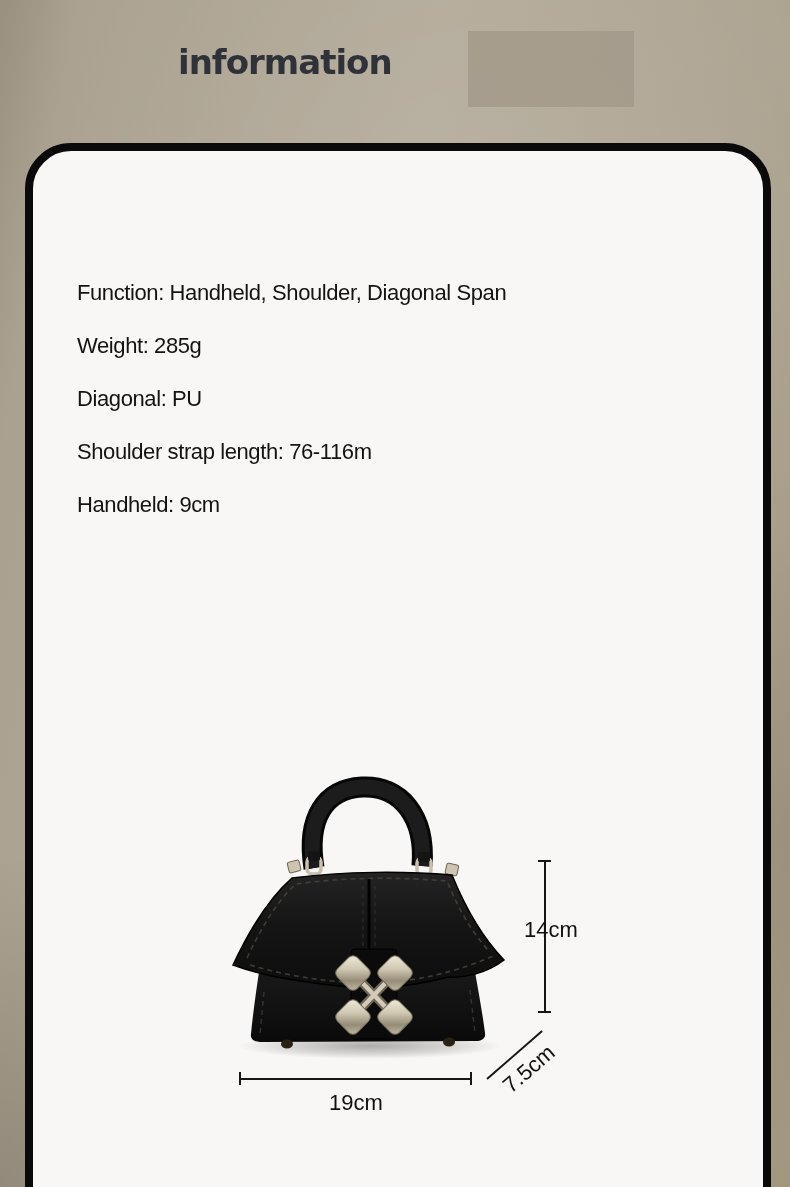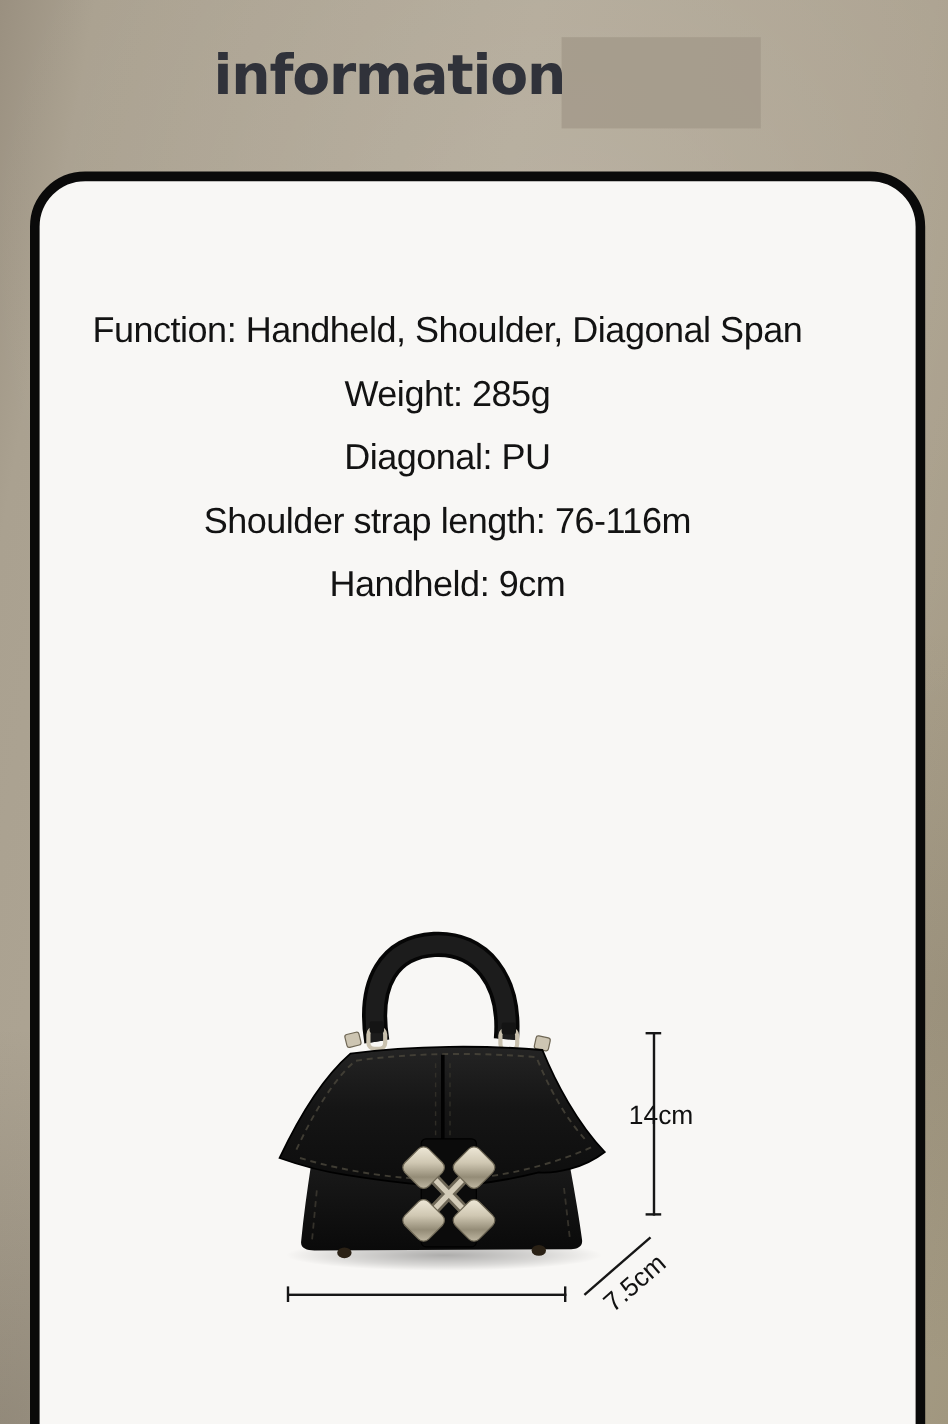--- a/index.html
+++ b/index.html
@@ -14,33 +14,33 @@
       radial-gradient(50% 35% at 100% 70%, rgba(70,62,50,0.10), rgba(70,62,50,0) 75%),
       linear-gradient(100deg,#9a9080 0%,#aaa190 8%,#b2a998 45%,#aca290 78%,#a1977f 100%);
   }
   .title-highlight{
     position:absolute;left:468px;top:31px;width:166px;height:76px;
     background:#a59b8c;opacity:.92;
   }
   .page-title{
     position:absolute;left:178px;top:36px;
     font-family:"DejaVu Sans", sans-serif;
-    font-size:46px;font-weight:bold;letter-spacing:-1px;
+    font-size:34px;font-weight:bold;letter-spacing:-1px;
     color:#30323a;line-height:52px;
   }
   .info-card{
     position:absolute;left:25px;top:143px;width:730px;height:1120px;
     background:#f8f7f5;
     border:8px solid #0a0a0a;
     border-radius:46px;
   }
   .specs{
-    position:absolute;left:77px;top:249px;
-    font-size:30px;line-height:53px;letter-spacing:-0.4px;
-    color:#131313;white-space:nowrap;text-align:center;
+    position:absolute;left:77px;top:266px;
+    font-size:22px;line-height:53px;letter-spacing:-0.4px;
+    color:#131313;white-space:nowrap;
   }
   .dim{position:absolute;background:#161616;}
   .dim-label{
     position:absolute;font-size:22px;color:#111;white-space:nowrap;
   }
   .height-line{left:544px;top:861px;width:2px;height:152px;}
   .height-cap-top{left:538px;top:860px;width:13px;height:2px;}
   .height-cap-bottom{left:538px;top:1011px;width:13px;height:2px;}
   .height-label{left:524px;top:917px;}
   .width-line{left:240px;top:1078px;width:232px;height:2px;}
@@ -145,17 +145,18 @@
   </svg>
 
   <div class="dim height-line"></div>
   <div class="dim height-cap-top"></div>
   <div class="dim height-cap-bottom"></div>
   <div class="dim-label height-label">14cm</div>
 
   <div class="dim width-line"></div>
   <div class="dim width-cap-left"></div>
   <div class="dim width-cap-right"></div>
+  <div class="dim-label width-label">19cm</div>
 
   <div class="dim depth-line"></div>
   <div class="dim-label depth-label">7.5cm</div>
 
 </div>
 
 </body></html>

